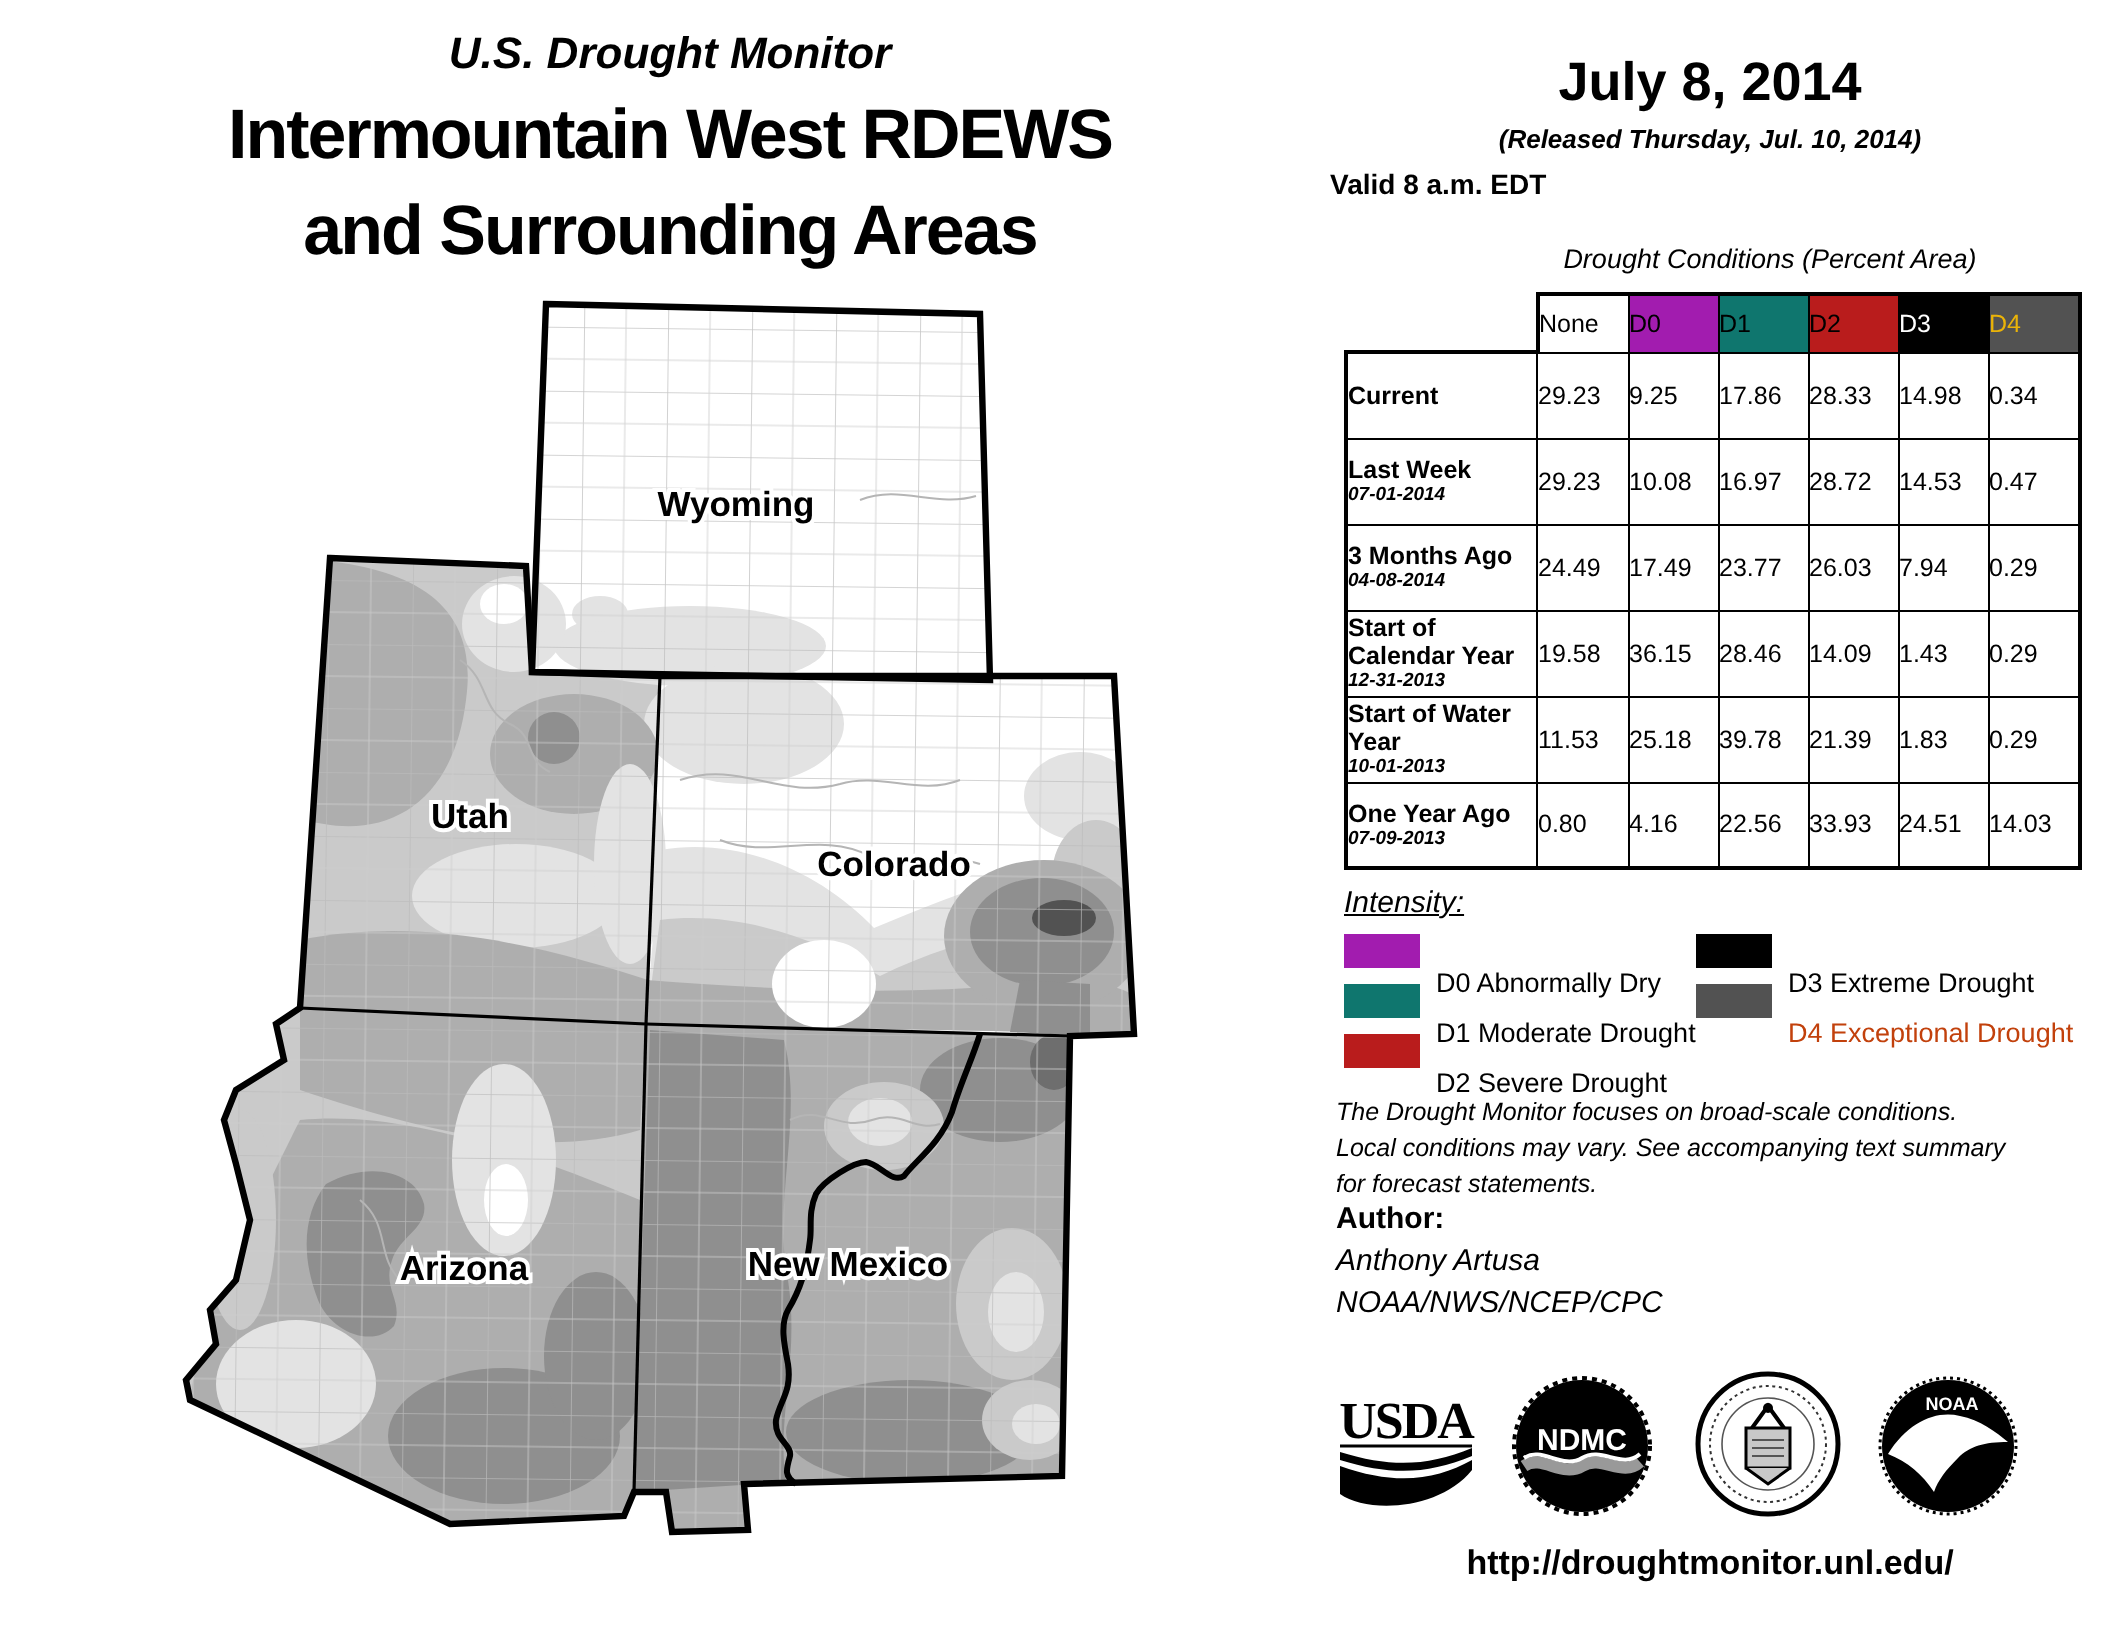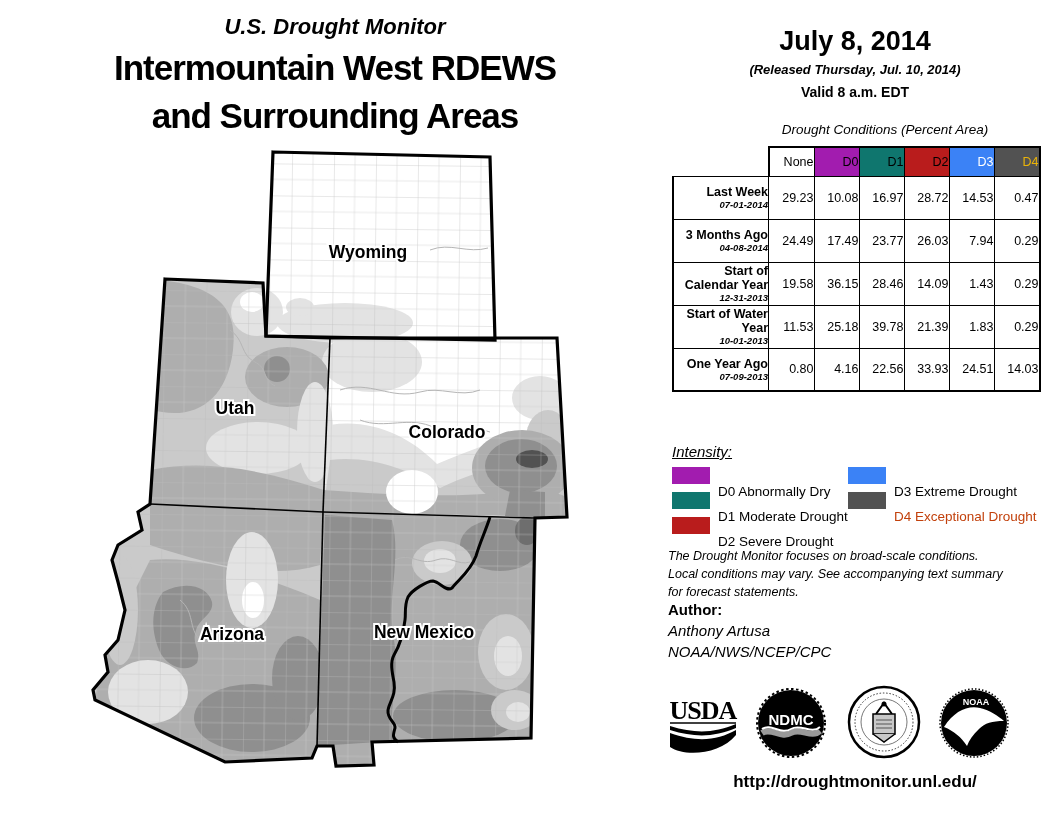--- a/index.html
+++ b/index.html
@@ -6,42 +6,42 @@
   body{width:1056px;height:816px;position:relative;background:#fff;overflow:hidden;
        font-family:"Liberation Sans", sans-serif;color:#000;}
   .abs{position:absolute;}
   
   .kicker{left:0;top:14px;width:670px;text-align:center;font-size:22px;font-weight:bold;font-style:italic;}
   .title1{left:0;top:48px;width:670px;text-align:center;font-size:35px;font-weight:bold;letter-spacing:-1px;}
   .title2{left:0;top:96px;width:670px;text-align:center;font-size:35px;font-weight:bold;letter-spacing:-1px;}
   
   .rdate{left:665px;top:26px;width:380px;text-align:center;font-size:27px;font-weight:bold;}
   .rreleased{left:665px;top:62px;width:380px;text-align:center;font-size:13px;font-weight:bold;font-style:italic;}
-  .rvalid{left:665px;top:84px;width:380px;text-align:center;font-size:14px;font-weight:bold;}
+  .rvalid{left:665px;top:84px;width:380px;text-align:left;font-size:14px;font-weight:bold;}
   .tcaption{left:735px;top:122px;width:300px;text-align:center;font-size:13.5px;font-style:italic;}
   
   table.dm{left:672px;top:146px;position:absolute;border-collapse:collapse;table-layout:fixed;}
-  table.dm td{border:1px solid #000;text-align:right;vertical-align:middle;padding:0;}
+  table.dm td{border:1px solid #000;text-align:left;vertical-align:middle;padding:0;}
   table.dm td.corner{border:none;}
   table.dm tr.hd{height:29px;}
   table.dm tr.dr{height:43px;}
   td.lblcol{width:94px;}
   td.valcol{width:44px;font-size:12.5px;}
   .rowlab{font-weight:bold;font-size:12.5px;line-height:1.15;}
   .rowdate{font-weight:bold;font-style:italic;font-size:9.5px;}
   .bt2{border-top:2px solid #000 !important;}
   .bl2{border-left:2px solid #000 !important;}
   .br2{border-right:2px solid #000 !important;}
   .bb2{border-bottom:2px solid #000 !important;}
   .hdr{font-size:12.5px;}
   .c-none{background:#ffffff;}
   .c-d0{background:#a21caf;}
   .c-d1{background:#0f766e;}
   .c-d2{background:#b91c1c;}
-  .c-d3{background:#3b82f6;color:#fff;}
+  .c-d3{background:#000000;color:#fff;}
   .c-d4{background:#525252;color:#eab308;}
   
   .legtitle{left:672px;top:443px;font-size:15px;font-style:italic;text-decoration:underline;}
   .leg-item{position:absolute;height:18px;}
   .leg-sw{position:absolute;left:0;top:0;width:38px;height:17px;}
   .leg-lb{position:absolute;left:46px;top:17px;font-size:13.5px;white-space:nowrap;}
   
   .disc{left:668px;top:547px;width:390px;font-size:12.5px;font-style:italic;line-height:1.45;}
   .authhead{left:668px;top:601px;font-size:15px;font-weight:bold;}
   .authname{left:668px;top:622px;font-size:15px;font-style:italic;}
@@ -167,20 +167,31 @@
       <tr class="hd">
     <td class="corner lblcol"></td>
     <td class="valcol hdr c-none bt2 bl2">None</td>
     <td class="valcol hdr c-d0 bt2">D0</td>
     <td class="valcol hdr c-d1 bt2">D1</td>
     <td class="valcol hdr c-d2 bt2">D2</td>
     <td class="valcol hdr c-d3 bt2">D3</td>
     <td class="valcol hdr c-d4 bt2 br2">D4</td>
   </tr>
   <tr class="dr">
+    <td class="lblcol bt2 bl2">
+          <div class="rowlab">Current</div>
+        </td>
+    <td class="valcol">29.23</td>
+    <td class="valcol">9.25</td>
+    <td class="valcol">17.86</td>
+    <td class="valcol">28.33</td>
+    <td class="valcol">14.98</td>
+    <td class="valcol br2">0.34</td>
+  </tr>
+  <tr class="dr">
     <td class="lblcol bl2">
           <div class="rowlab">Last Week</div>
           <div class="rowdate">07-01-2014</div>
         </td>
     <td class="valcol">29.23</td>
     <td class="valcol">10.08</td>
     <td class="valcol">16.97</td>
     <td class="valcol">28.72</td>
     <td class="valcol">14.53</td>
     <td class="valcol br2">0.47</td>

